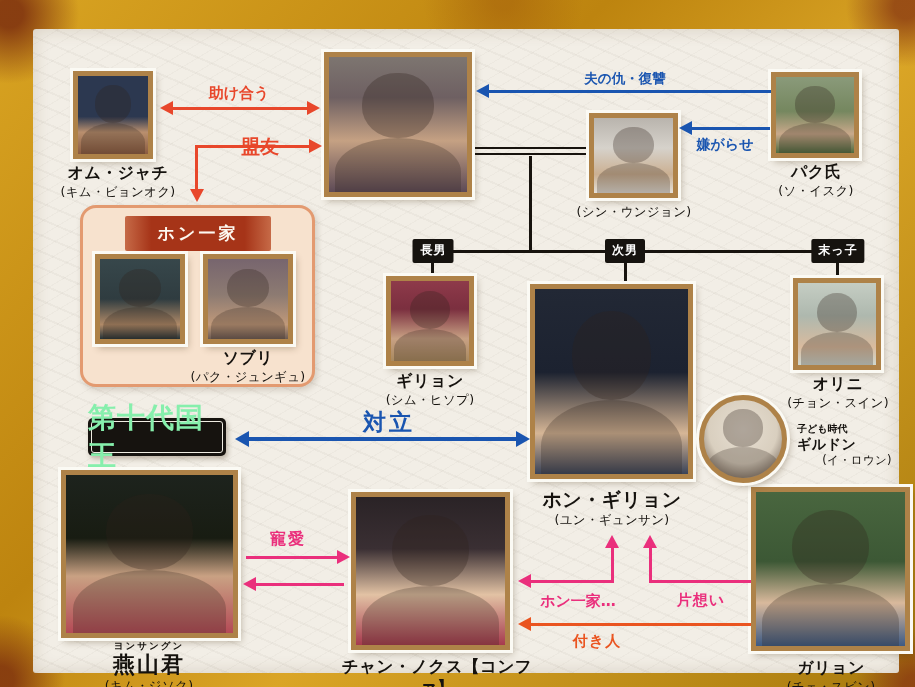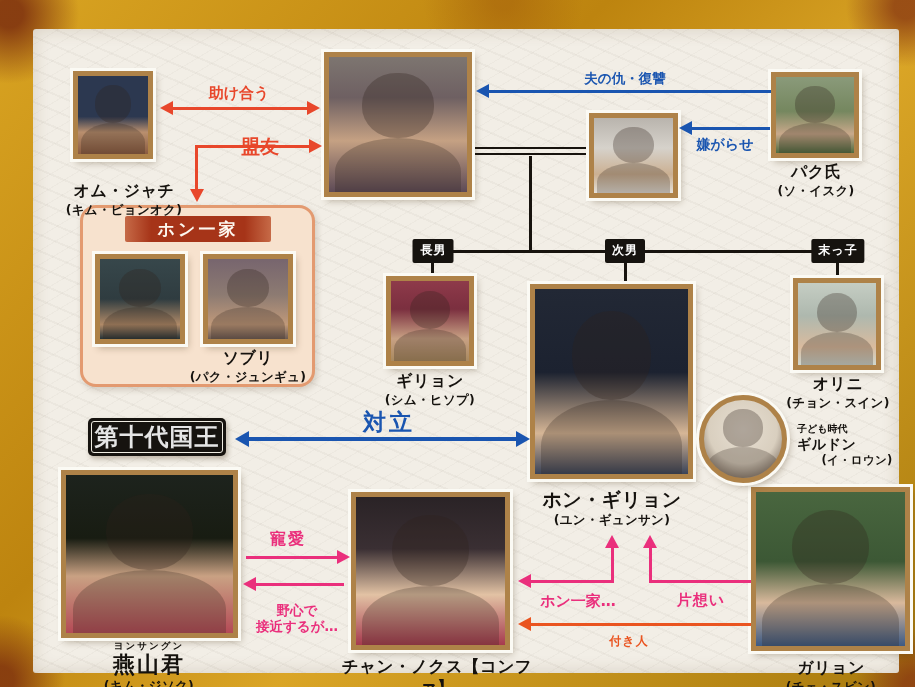--- a/index.html
+++ b/index.html
@@ -42,22 +42,22 @@
   #ph-gildong{left:497px;top:255px;width:163px;height:195px;background:linear-gradient(180deg,#222835 0%,#1c2230 45%,#d6b696 78%,#3a4358 100%);}
   #ph-orini{left:760px;top:249px;width:88px;height:92px;background:linear-gradient(180deg,#c5cdc3 0%,#aeb8ae 40%,#d9bb9e 78%,#cfd6cd 100%);}
   #ph-yeonsan{left:28px;top:441px;width:177px;height:168px;background:linear-gradient(180deg,#1d231d 0%,#181c12 40%,#c9a183 64%,#b44a56 100%);}
   #ph-noksu{left:318px;top:463px;width:159px;height:158px;background:linear-gradient(180deg,#2a2326 0%,#3a2f33 35%,#e2c2a4 66%,#a63a4e 100%);}
   #ph-garyeon{left:718px;top:458px;width:159px;height:164px;background:linear-gradient(180deg,#49663f 0%,#3c5835 45%,#d9b99c 72%,#3c5a84 100%);}
   #ph-child{left:666px;top:366px;width:88px;height:88px;background:radial-gradient(circle at 50% 38%,#e7dfd2 0%,#d9cfbf 55%,#4a3a2e 100%);}
 
   
   .namebox{position:absolute;text-align:center;color:#15120e;line-height:1.3;}
   .nm{font-weight:bold;font-size:16px;letter-spacing:.5px;}
-  .ac{font-size:12.5px;font-weight:bold;letter-spacing:.3px;text-align:center;}
-  #nb-eomjachi{left:11px;top:134px;width:160px;margin-top:18px;}
+  .ac{font-size:12.5px;font-weight:normal;letter-spacing:.3px;text-align:center;}
+  #nb-eomjachi{left:5px;top:134px;width:160px;}
   #nb-amoge{left:285px;top:176px;width:160px;}
   #nb-kumok{left:521px;top:175px;width:160px;}
   #nb-parkssi{left:703px;top:133px;width:160px;}
   #nb-yonge{left:27px;top:319px;width:160px;}
   #nb-sobri{left:135px;top:319px;width:160px;}
   #nb-giryong{left:317px;top:342px;width:160px;}
   #nb-gildong{left:479px;top:458px;width:200px;}
   #nb-gildong .nm{font-size:19px;}
   #nb-orini{left:725px;top:345px;width:160px;}
   #nb-yeonsan{left:36px;top:611px;width:160px;}
@@ -68,32 +68,32 @@
   #nb-garyeon{left:718px;top:629px;width:160px;}
   #cap-child{left:764px;top:393px;width:120px;text-align:left;line-height:1.3;color:#15120e;position:absolute;}
   #cap-child .cp{font-size:10px;font-weight:bold;}
   #cap-child .nm{font-size:14px;}
   #cap-child .ac{font-size:11.5px;}
 
   
   .honbox{position:absolute;left:47px;top:176px;width:235px;height:182px;box-sizing:border-box;
     background:var(--family_box_bg);border:3px solid var(--family_box_border);border-radius:16px;
     box-shadow:2px 3px 6px rgba(70,50,20,.18);}
-  .hon-banner{position:absolute;left:92px;top:187px;width:146px;height:26px;border-radius:2px;
+  .hon-banner{position:absolute;left:92px;top:187px;width:146px;height:35px;border-radius:2px;
     background:linear-gradient(90deg,#c66a47,var(--family_banner) 18%,var(--family_banner) 82%,#c66a47);
     color:#fdf8f0;font-weight:bold;font-size:17px;letter-spacing:3px;
     display:flex;align-items:center;justify-content:center;}
 
   
   .kingbadge{position:absolute;left:55px;top:389px;width:138px;height:38px;box-sizing:border-box;
     background:var(--badge_bg);border-radius:5px;display:flex;align-items:center;justify-content:center;
     box-shadow:2px 3px 5px rgba(70,50,20,.3);}
   .kingbadge .inner{position:absolute;inset:3px;border:1.5px solid #efece2;border-radius:3px;}
-  .kingbadge .txt{position:relative;color:#e5e5e5;font-family:Liberation Mono, monospace;
-    font-weight:bold;font-size:24px;letter-spacing:1px;}
+  .kingbadge .txt{position:relative;color:#86efac;font-family:Liberation Mono, monospace;
+    font-weight:bold;font-size:28px;letter-spacing:1px;}
 
   
   .kline{position:absolute;background:var(--line);}
   .mline{position:absolute;left:439px;top:118px;width:118px;height:4px;box-sizing:content-box;
     border-top:2.5px solid var(--line);border-bottom:2.5px solid var(--line);background:none;}
   #fam-v1{left:496px;top:127px;width:3px;height:96px;}
   #fam-sib{left:398px;top:221px;width:409px;height:3px;}
   #fam-s1{left:398px;top:224px;width:3px;height:24px;}
   #fam-s2{left:591px;top:224px;width:3px;height:32px;}
   #fam-s3{left:803px;top:224px;width:3px;height:26px;}
@@ -119,21 +119,21 @@
   .rl.red{color:var(--red);} .rl.blue{color:var(--blue);} .rl.pink{color:var(--pink);} .rl.org{color:var(--orange);}
   #lbl-help{left:206px;top:64px;font-size:15px;}
   #lbl-ally{left:227px;top:104px;font-size:19px;margin-top:14px;}
   #lbl-revenge{left:592px;top:50px;font-size:13.5px;}
   #lbl-harass{left:692px;top:116px;font-size:14px;}
   #lbl-conflict{left:356px;top:393px;font-size:23px;letter-spacing:3px;}
   #lbl-favor{left:255px;top:510px;font-size:16px;letter-spacing:2px;}
   #lbl-ambition{left:264px;top:589px;font-size:13.5px;line-height:1.2;}
   #lbl-mutual{left:545px;top:572px;font-size:15px;}
   #lbl-oneside{left:668px;top:571px;font-size:15px;letter-spacing:1px;}
-  #lbl-attendant{left:596px;top:612px;font-size:12px;letter-spacing:1px;}
+  #lbl-attendant{left:564px;top:612px;font-size:15px;letter-spacing:1px;}
 </style>
 </head>
 <body>
 
 <div class="stage">
   <div class="paper">
 
     <div class="mline"></div>
     <div class="kline" id="fam-v1"></div>
     <div class="kline" id="fam-sib"></div>
@@ -165,20 +165,21 @@
     <div class="kingbadge">
       <span class="inner"></span>
       <span class="txt">第十代国王</span>
     </div>
 
     <div class="namebox" id="nb-eomjachi">
       <div class="nm">オム・ジャチ</div>
       <div class="ac">(キム・ビョンオク)</div>
     </div>
     <div class="namebox" id="nb-kumok">
+      <div class="ac">(シン・ウンジョン)</div>
     </div>
     <div class="namebox" id="nb-parkssi">
       <div class="nm">パク氏</div>
       <div class="ac">(ソ・イスク)</div>
     </div>
     <div class="namebox" id="nb-giryong">
       <div class="nm">ギリョン</div>
       <div class="ac">(シム・ヒソプ)</div>
     </div>
     <div class="namebox" id="nb-sobri">
@@ -248,22 +249,18 @@
 
     <div class="ln org" style="left:498px;top:594px;width:220px;height:3px;"></div>
     <div class="tri l org" style="left:485px;top:588px;"></div>
 
     <div class="rl red" id="lbl-help">助け合う</div>
     <div class="rl red" id="lbl-ally">盟友</div>
     <div class="rl blue" id="lbl-revenge">夫の仇・復讐</div>
     <div class="rl blue" id="lbl-harass">嫌がらせ</div>
     <div class="rl blue" id="lbl-conflict">対立</div>
     <div class="rl pink" id="lbl-favor">寵愛</div>
-    <div class="rl pink" id="lbl-ambition">
-      <div>野心で</div>
-      <div>接近するが…</div>
-    </div>
     <div class="rl pink" id="lbl-mutual">ホン一家…</div>
     <div class="rl pink" id="lbl-oneside">片想い</div>
     <div class="rl org" id="lbl-attendant">付き人</div>
 
   </div>
 </div>
 
 </body></html>

